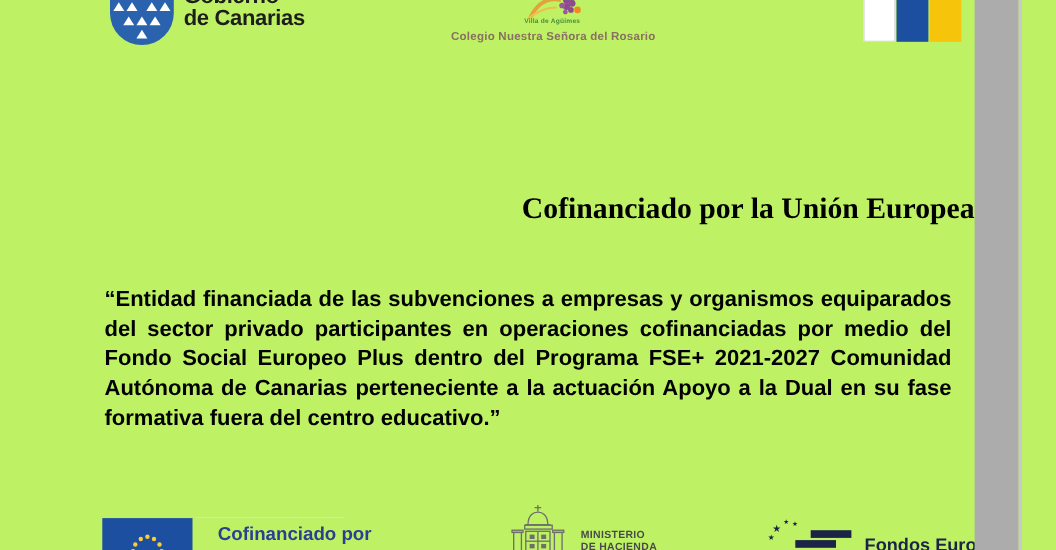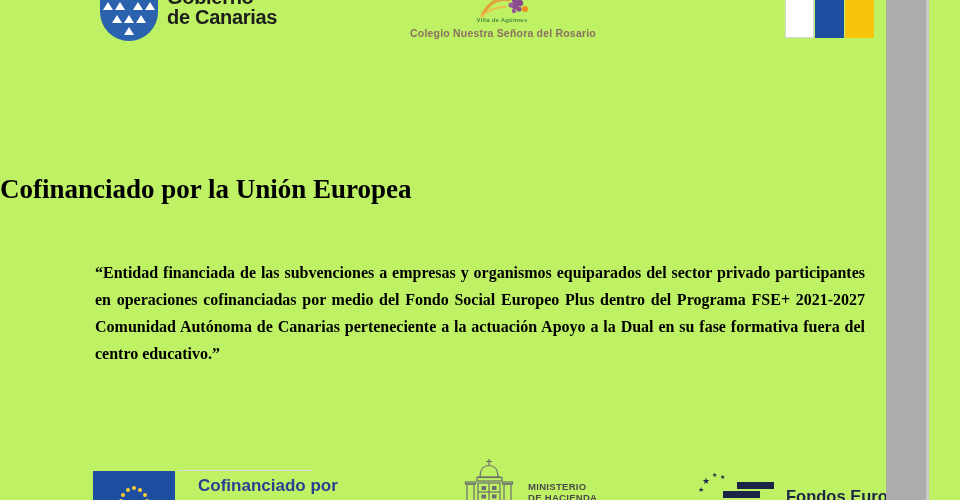--- a/index.html
+++ b/index.html
@@ -34,24 +34,24 @@
     font-size:10.5px; font-weight:bold; color:#8a7061; letter-spacing:0.2px; white-space:nowrap; }
 
   
   .canary-flag { position:absolute; left:785px; top:-13px; width:91px; height:51px; display:flex; }
   .stripe { width:29px; height:100%; margin-right:1px; }
   .stripe.white { background:#ffffff; border:1px solid #d4d4d4; }
   .stripe.blue { background:#1c4f9f; }
   .stripe.yellow { background:#f6c50b; margin-right:0; }
 
   
-  .title { position:absolute; left:0; top:174px; width:886px; text-align:left;
+  .title { position:absolute; left:0; top:174px; width:886px; text-align:right;
     font-family:"Liberation Serif", serif; font-weight:bold; font-size:27px; color:#000; }
   .para { position:absolute; left:95px; top:259px; width:770px;
-    font-family:Liberation Serif, serif; font-weight:bold; font-size:16px; line-height:27px;
+    font-family:Liberation Sans, sans-serif; font-weight:bold; font-size:20px; line-height:27px;
     color:#000; text-align:justify; }
 
   
   .eu-logo { position:absolute; left:93px; top:468px; }
   .eu-flag { position:absolute; left:0; top:3px; width:82px; height:40px; background:#1d4fa1; }
   .eu-star { position:absolute; width:4px; height:4px; border-radius:50%; background:#ffcc33; }
   .eu-topline { position:absolute; left:85px; top:2px; width:134px; height:1px; background:#dcdcdc; }
   .eu-text { position:absolute; left:105px; top:8px; font-weight:bold; font-size:17px;
     color:#2b3f92; white-space:nowrap;text-align:center; }
 

